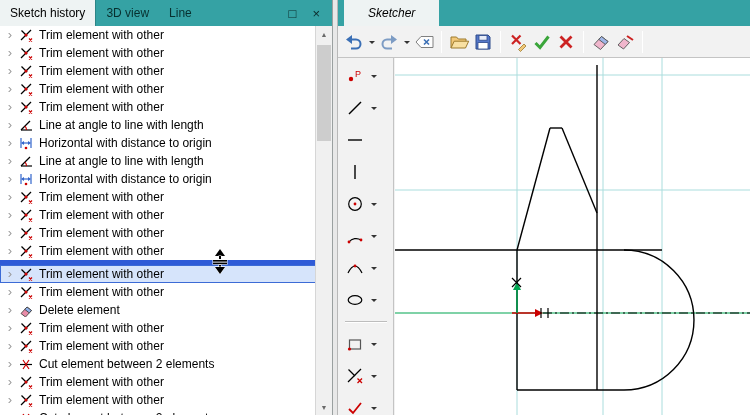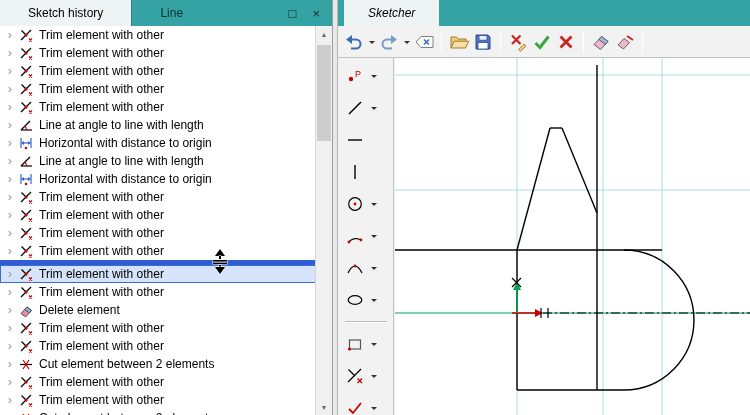--- a/index.html
+++ b/index.html
@@ -8,21 +8,21 @@
     position:relative;
     font-family:"Liberation Sans","DejaVu Sans",sans-serif;
     font-size:12px;
     background:#e8e8e8;
     color:#000;
   }
 
   
   .left-panel { position:absolute; left:0; top:0; width:333px; height:415px; background:#fff; border-right:1px solid #9aa0a0; }
   .tabbar { height:26px; background:#35a2a4; display:flex; align-items:stretch; }
-  .tab { padding:0 28px; display:flex; align-items:center; color:#07302f; cursor:default; }
+  .tab { padding:0 10px; display:flex; align-items:center; color:#07302f; cursor:default; }
   .tab.active { background:#eef3f3; color:#000; border-right:1px solid #2c8486; }
   .win-controls { margin-left:auto; display:flex; align-items:center; gap:16px; padding-right:12px; font-size:13px; color:#0b2b2b; }
   .win-controls span { cursor:default; }
 
   .list { position:absolute; top:26px; left:0; width:316px; bottom:0; overflow:hidden; background:#fff; }
   .row { height:18px; display:flex; align-items:center; padding-left:3px; white-space:nowrap; }
   .row.selected { background:#d6e4fb; outline:1px solid #3c6bd6; outline-offset:-1px; }
   .drop-bar { height:5px; background:#2f5bd7; }
   .chev { width:14px; color:#9a9a9a; font-size:13px; text-align:center; line-height:18px; }
   .li-icon { width:14px; height:14px; margin:0 4px 0 2px; flex:0 0 auto; }
@@ -87,20 +87,21 @@
     <g id="g-cut" stroke-width="1.2" fill="none">
       <path d="M1 7.5 H13" stroke="#000"></path>
       <path d="M4 3 L10 12 M10 3 L4 12" stroke="#c00"></path>
     </g>
   </defs>
 </svg>
 
 <div class="left-panel">
   <div class="tabbar">
     <div class="tab active">Sketch history</div>
+    <div class="tab">3D view</div>
     <div class="tab">Line</div>
     <div class="win-controls">
       <span>□</span>
       <span>×</span>
     </div>
   </div>
 
   <div class="list">
 
     <div class="row">

